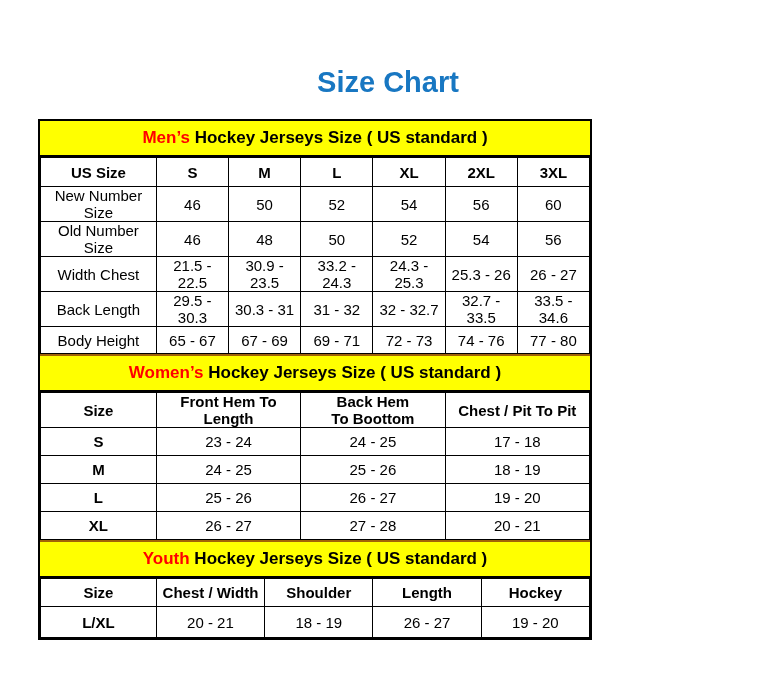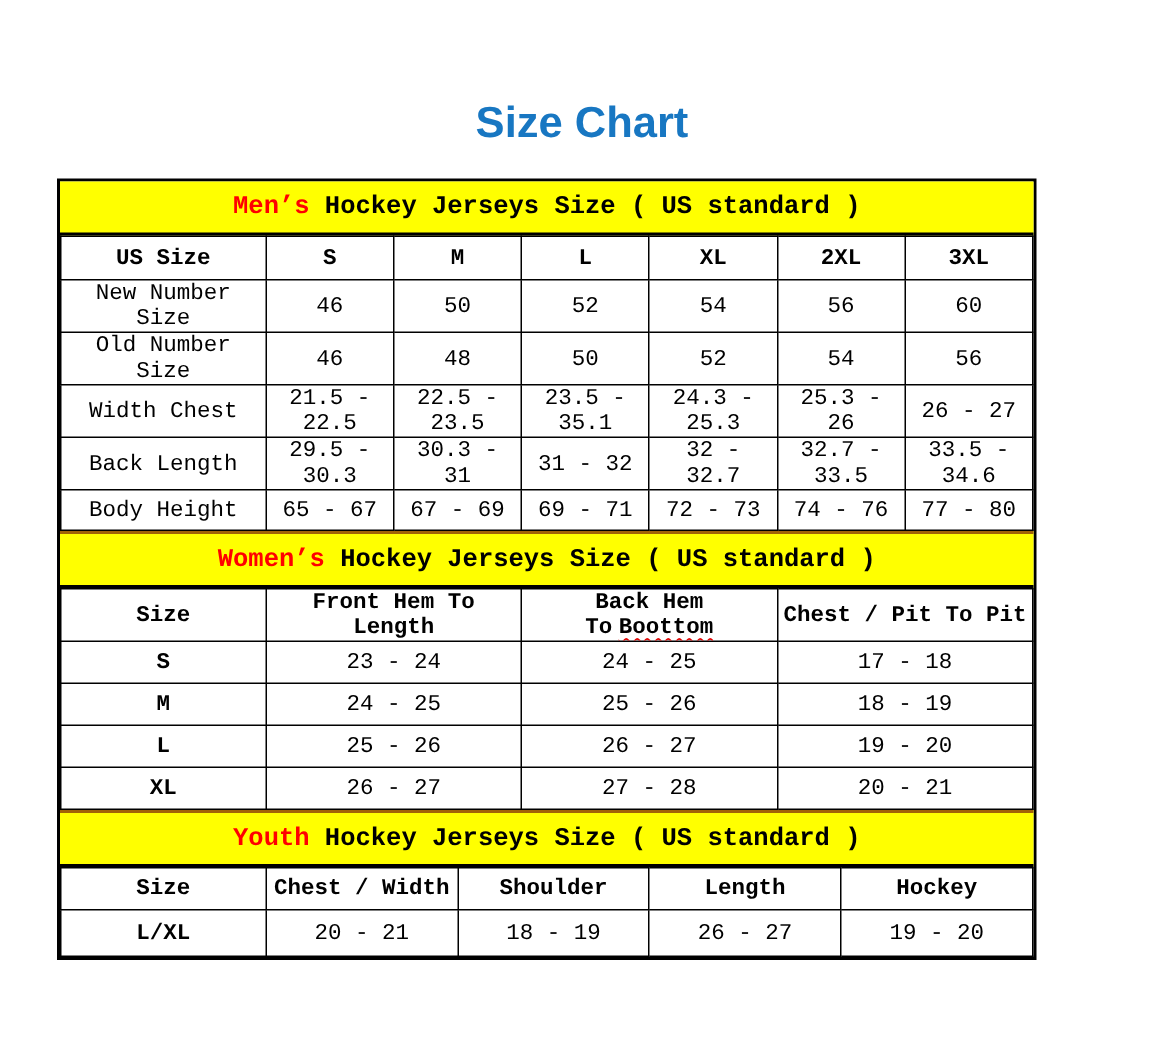--- a/index.html
+++ b/index.html
@@ -24,25 +24,24 @@
     text-align: center;
     font-size: 29px;
     font-weight: bold;
     color: #1877c2;
     letter-spacing: 0px;
   }
   .chart-wrap {
     position: absolute;
     left: 38px;
     top: 119px;
-    width: 653px;
+    width: 554px;
     border: 2.5px solid #000000;
     background: #ffffff;
     box-sizing: border-box;
-    font-family: Liberation Mono, monospace;
   }
   .band {
     background: #ffff00;
     height: 34px;
     display: flex;
     align-items: center;
     justify-content: center;
     border-bottom: 2px solid #000000;
   }
   .band + table { border-top: none; }
@@ -131,22 +130,22 @@
         <td>46</td>
         <td>48</td>
         <td>50</td>
         <td>52</td>
         <td>54</td>
         <td>56</td>
       </tr>
       <tr>
         <td>Width Chest</td>
         <td>21.5 - 22.5</td>
-        <td>22.5 - 23.5</td>
-        <td>23.5 - 35.1</td>
+        <td>30.9 - 23.5</td>
+        <td>33.2 - 24.3</td>
         <td>24.3 - 25.3</td>
         <td>25.3 - 26</td>
         <td>26 - 27</td>
       </tr>
       <tr>
         <td>Back Length</td>
         <td>29.5 - 30.3</td>
         <td>30.3 - 31</td>
         <td>31 - 32</td>
         <td>32 - 32.7</td>

